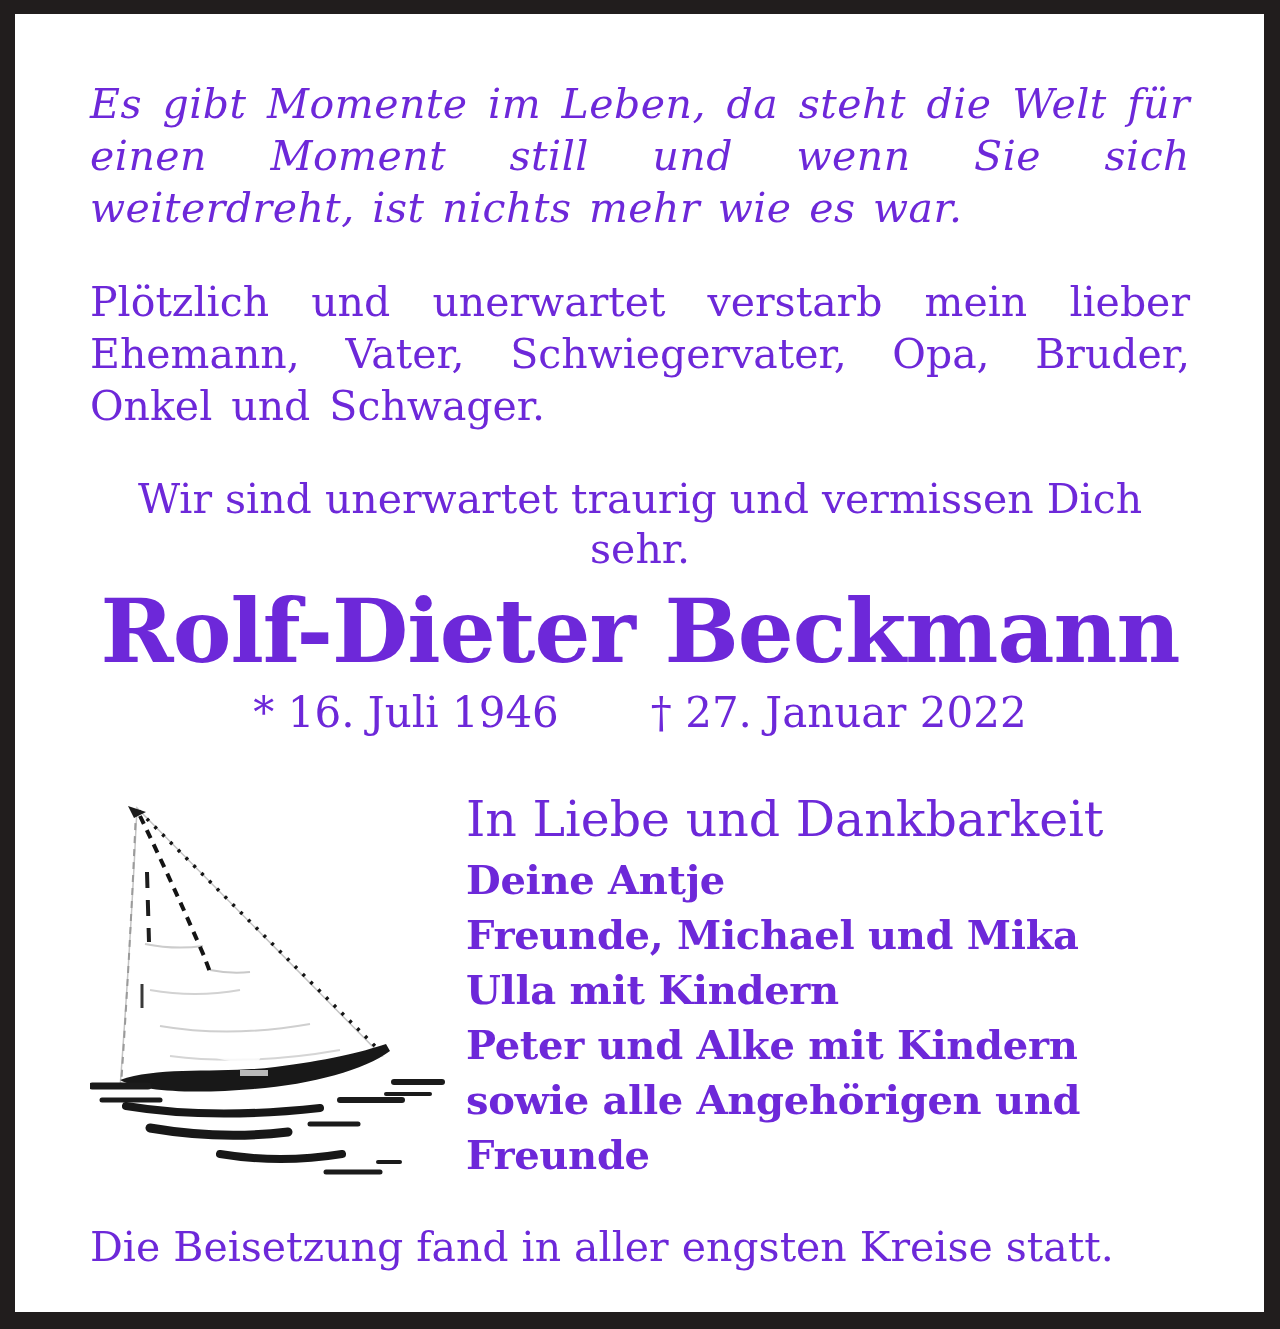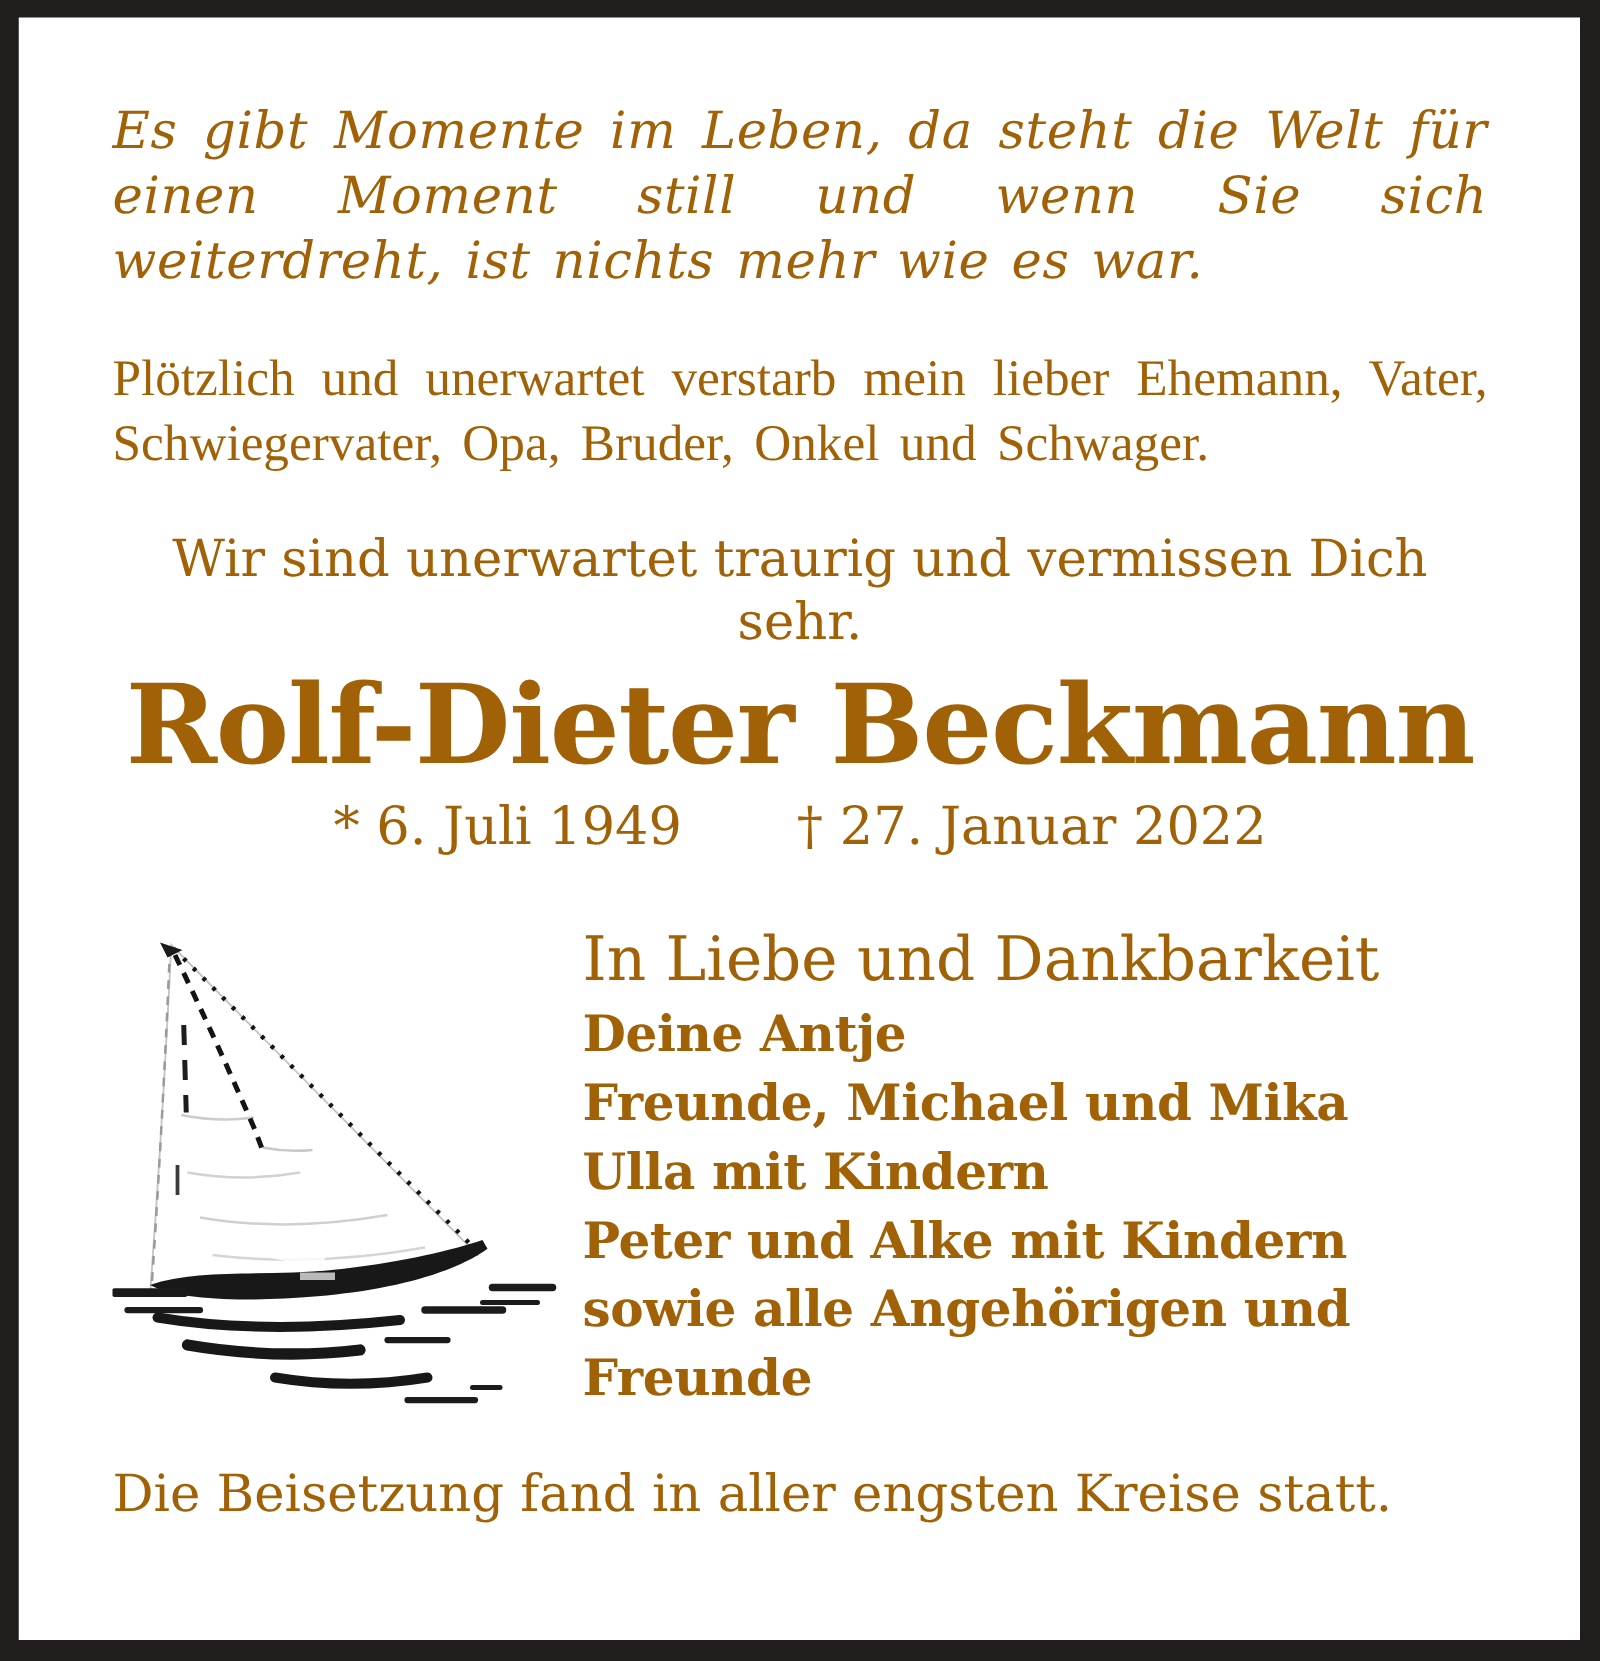--- a/index.html
+++ b/index.html
@@ -10,38 +10,37 @@
   }
   .frame {
     position: relative;
     width: 1280px; height: 1329px;
     background: #211d1d;
   }
   .card {
     position: absolute;
     left: 15px; top: 14px; right: 16px; bottom: 17px;
     background: #ffffff;
-    color: #a16207;
+    color: #6d28d9;
     padding: 64px 74px 0 75px;
   }
   .quote {
     font-style: italic;
     font-size: 41px;
     line-height: 52px;
     text-align: justify;
     letter-spacing: 0.5px;
     word-spacing: 4px;
   }
   .intro {
     margin-top: 42px;
     font-size: 41px;
     line-height: 52px;
     text-align: justify;
     word-spacing: 6px;
-    font-family: Liberation Serif, serif;
   }
   .mourning {
     margin-top: 42px;
     font-size: 41px;
     line-height: 50px;
     text-align: center;
   }
   .name {
     margin-top: 6px;
     font-size: 88px;
@@ -99,21 +98,21 @@
 
     <p class="quote">Es gibt Momente im Leben, da steht die Welt für einen Moment still und wenn Sie sich weiterdreht, ist nichts mehr wie es war.</p>
 
     <p class="intro">Plötzlich und unerwartet verstarb mein lieber Ehemann, Vater, Schwiegervater, Opa, Bruder, Onkel und Schwager.</p>
 
     <p class="mourning">Wir sind unerwartet traurig und vermissen Dich sehr.</p>
 
     <h1 class="name">Rolf-Dieter Beckmann</h1>
 
     <div class="dates">
-      <span>* 6. Juli 1949</span>
+      <span>* 16. Juli 1946</span>
       <span>† 27. Januar 2022</span>
     </div>
 
     <div class="bottom">
 
       <div class="artwork">
         <svg viewBox="0 0 356 388" xmlns="http://www.w3.org/2000/svg">
 
           <path d="M47,14 Q40,160 30,294 L292,262 Z" fill="#ffffff" stroke="#c4c4c4" stroke-width="1.5"></path>
 

